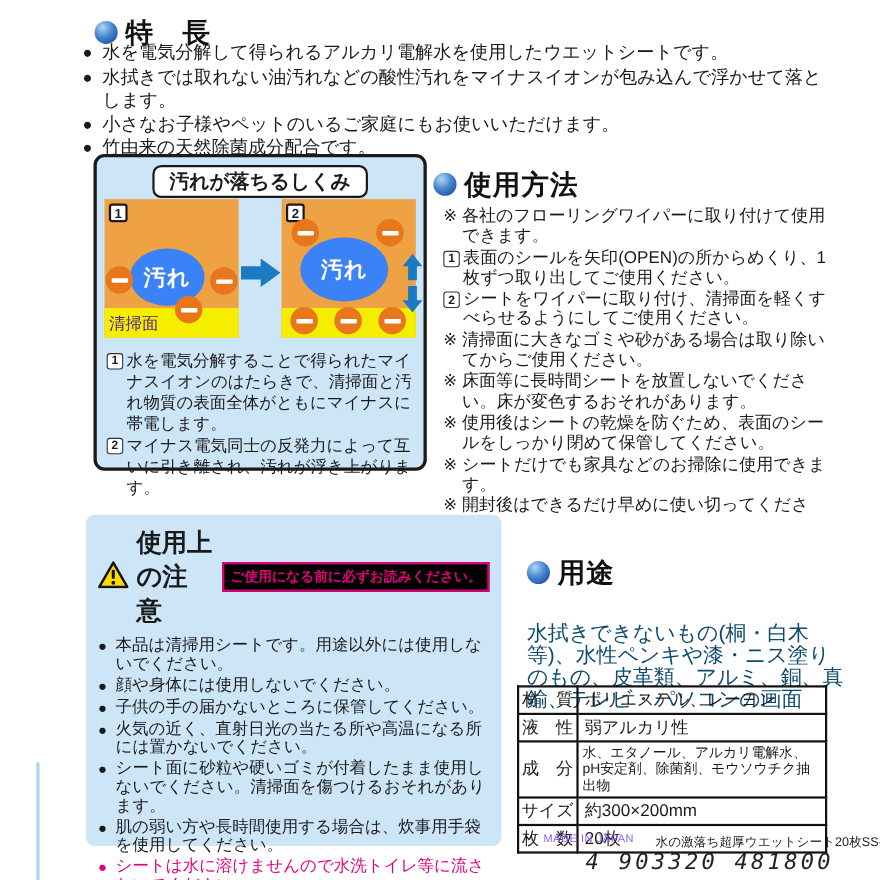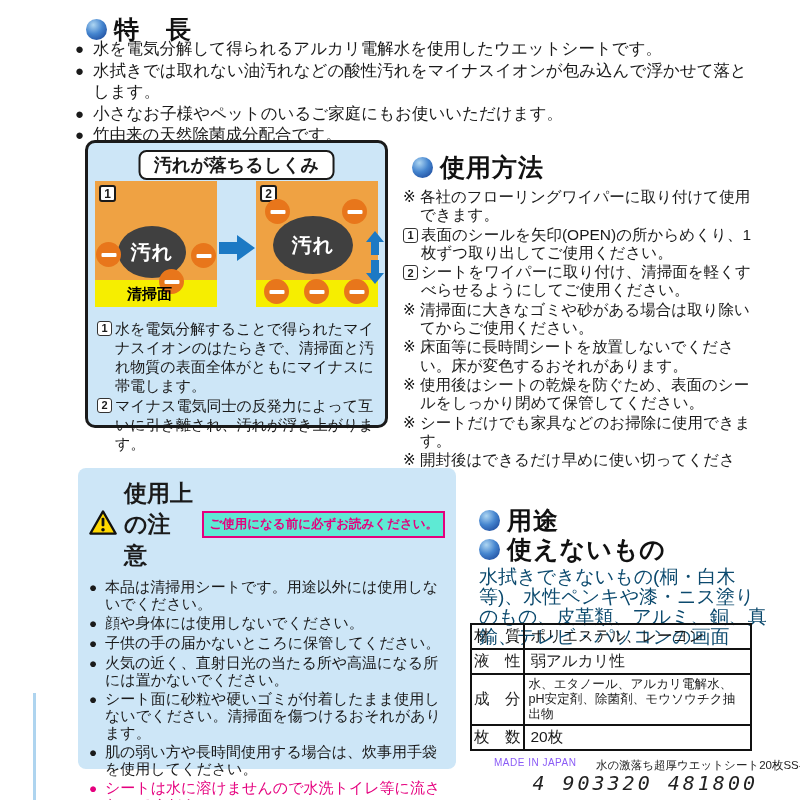--- a/index.html
+++ b/index.html
@@ -27,47 +27,47 @@
               background:#cde6f7; border:3px solid #1a1a1a; border-radius:10px; }
   #mech-title { position:absolute; left:50%; transform:translateX(-50%); top:7px;
                 background:#fff; border:2.5px solid #1a1a1a; border-radius:8px;
                 padding:1px 14px; font-size:18px; font-weight:700; white-space:nowrap; }
   .panel { position:absolute; top:38px; width:122px; height:126px; background:#efa243; }
   #panel1 { left:7px; } #panel2 { left:168px; }
   .strip { position:absolute; left:0; bottom:0; width:100%; height:27px; background:#f6ee00; }
   .numbadge { position:absolute; left:4px; top:4px; width:17px; height:17px; background:#fff;
               border:2px solid #1a1a1a; border-radius:3px; font-size:12px; font-weight:700;
               display:flex; align-items:center; justify-content:center; }
-  .dirt { position:absolute; background:#404040; border-radius:50%;
+  .dirt { position:absolute; background:#3b82f6; border-radius:50%;
           display:flex; align-items:center; justify-content:center;
           color:#fff; font-weight:700; font-size:20px; letter-spacing:1px; }
   #dirt1 { left:23px; top:45px; width:68px; height:52px; }
   #dirt2 { left:17px; top:35px; width:80px; height:58px; }
   .minus { position:absolute; width:25px; height:25px; border-radius:50%; background:#e8761b; }
   .minus::after { content:""; position:absolute; left:50%; top:50%; transform:translate(-50%,-50%);
                   width:15px; height:4px; background:#fff; border-radius:1px; }
-  #surface-label { position:absolute; left:4px; bottom:3px; font-size:15px; font-weight:700; color:#000000;margin-left:28px; }
+  #surface-label { position:absolute; left:4px; bottom:3px; font-size:15px; font-weight:400; color:#4c1d95; }
   #mech-arrow { position:absolute; left:131px; top:92px; }
   #mech-updown { position:absolute; left:278px; top:88px; display:flex; flex-direction:column; gap:5px; }
   #mech-notes { position:absolute; left:9px; top:176px; width:287px; font-size:15px; line-height:19px; }
   #mech-notes .item { margin-bottom:1px; }
   .boxnum { flex:none; width:15px; height:15px; margin:2px 3px 0 0; border:1.5px solid #333; border-radius:3px;
             font-size:11px; font-weight:700; display:flex; align-items:center; justify-content:center; background:#fff; }
 
   
   #usage-list { position:absolute; left:403px; top:188px; width:348px; font-size:15.5px; line-height:18.3px; }
   #usage-list .item { margin-bottom:1px; }
   #usage-list .item .mk { width:17px; font-size:15px; }
 
   
   #prec-box { position:absolute; left:78px; top:468px; width:378px; height:301px;
               background:#cde6f7; border-radius:8px; padding:10px 11px; }
   #prec-head { display:flex; align-items:center; gap:7px; margin-bottom:7px; }
   #prec-head .t { font-size:23px; font-weight:700; }
-  #prec-badge { margin-left:2px; background:#5eead4; border:2px solid #e5007e; color:#e5007e;
+  #prec-badge { margin-left:2px; background:#000000; border:2px solid #e5007e; color:#e5007e;
                 font-size:12.5px; font-weight:700; padding:3px 5px; white-space:nowrap; }
   #prec-list { font-size:15px; line-height:17px; }
   #prec-list .item { margin-bottom:2px; }
   #prec-list .item .mk { width:16px; font-size:13.5px; padding-top:1px; }
   .magenta { color:#e5007e; }
 
   
   #apps-text { position:absolute; left:479px; top:502px; width:275px; font-size:16px; line-height:20px; }
   #notuse-text { position:absolute; left:479px; top:567px; width:290px; font-size:19px; line-height:20px;
                  color:#0c4a6e; }
@@ -161,21 +161,21 @@
         <span class="boxnum">1</span>
         <span class="tx">水を電気分解することで得られたマイナスイオンのはたらきで、清掃面と汚れ物質の表面全体がともにマイナスに帯電します。</span>
       </div>
       <div class="item">
         <span class="boxnum">2</span>
         <span class="tx">マイナス電気同士の反発力によって互いに引き離され、汚れが浮き上がります。</span>
       </div>
     </div>
   </div>
 
-  <div class="sec-head" style="left:412px; top:151px;">
+  <div class="sec-head" style="left:394px; top:151px;">
     <span class="sphere"></span>
     <span class="t">使用方法</span>
   </div>
   <div id="usage-list">
     <div class="item">
       <span class="mk">※</span>
       <span class="tx">各社のフローリングワイパーに取り付けて使用できます。</span>
     </div>
     <div class="item">
       <span class="boxnum">1</span>
@@ -250,39 +250,39 @@
       </div>
 
     </div>
   </div>
 
   <div class="sec-head" style="left:479px; top:468px;margin-top:36px;">
     <span class="sphere"></span>
     <span class="t">用途</span>
   </div>
 
-  <div class="sec-head" style="left:479px; top:533px;">
-    <span class="sphere"></span>
-    <span class="t">使えないもの</span>
-  </div>
   <div id="notuse-text">水拭きできないもの(桐・白木等)、水性ペンキや漆・ニス塗りのもの、皮革類、アルミ、銅、真鍮、テレビ・パソコンの画面</div>
 
   <table id="qtable">
     <tbody>
     <tr>
       <td class="lab">材　質</td>
       <td>ポリエステル、レーヨン</td>
     </tr>
     <tr>
       <td class="lab">液　性</td>
       <td>弱アルカリ性</td>
     </tr>
     <tr>
       <td class="lab">成　分</td>
       <td class="small">水、エタノール、アルカリ電解水、pH安定剤、除菌剤、モウソウチク抽出物</td>
+    </tr>
+    <tr>
+      <td class="lab">サイズ</td>
+      <td>約300×200mm</td>
     </tr>
     <tr>
       <td class="lab">枚　数</td>
       <td>20枚</td>
     </tr>
   </tbody>
     </table>
 
   <div id="made-in">MADE IN JAPAN</div>
   <div id="prod-name">水の激落ち超厚ウエットシート20枚SS-180</div>

